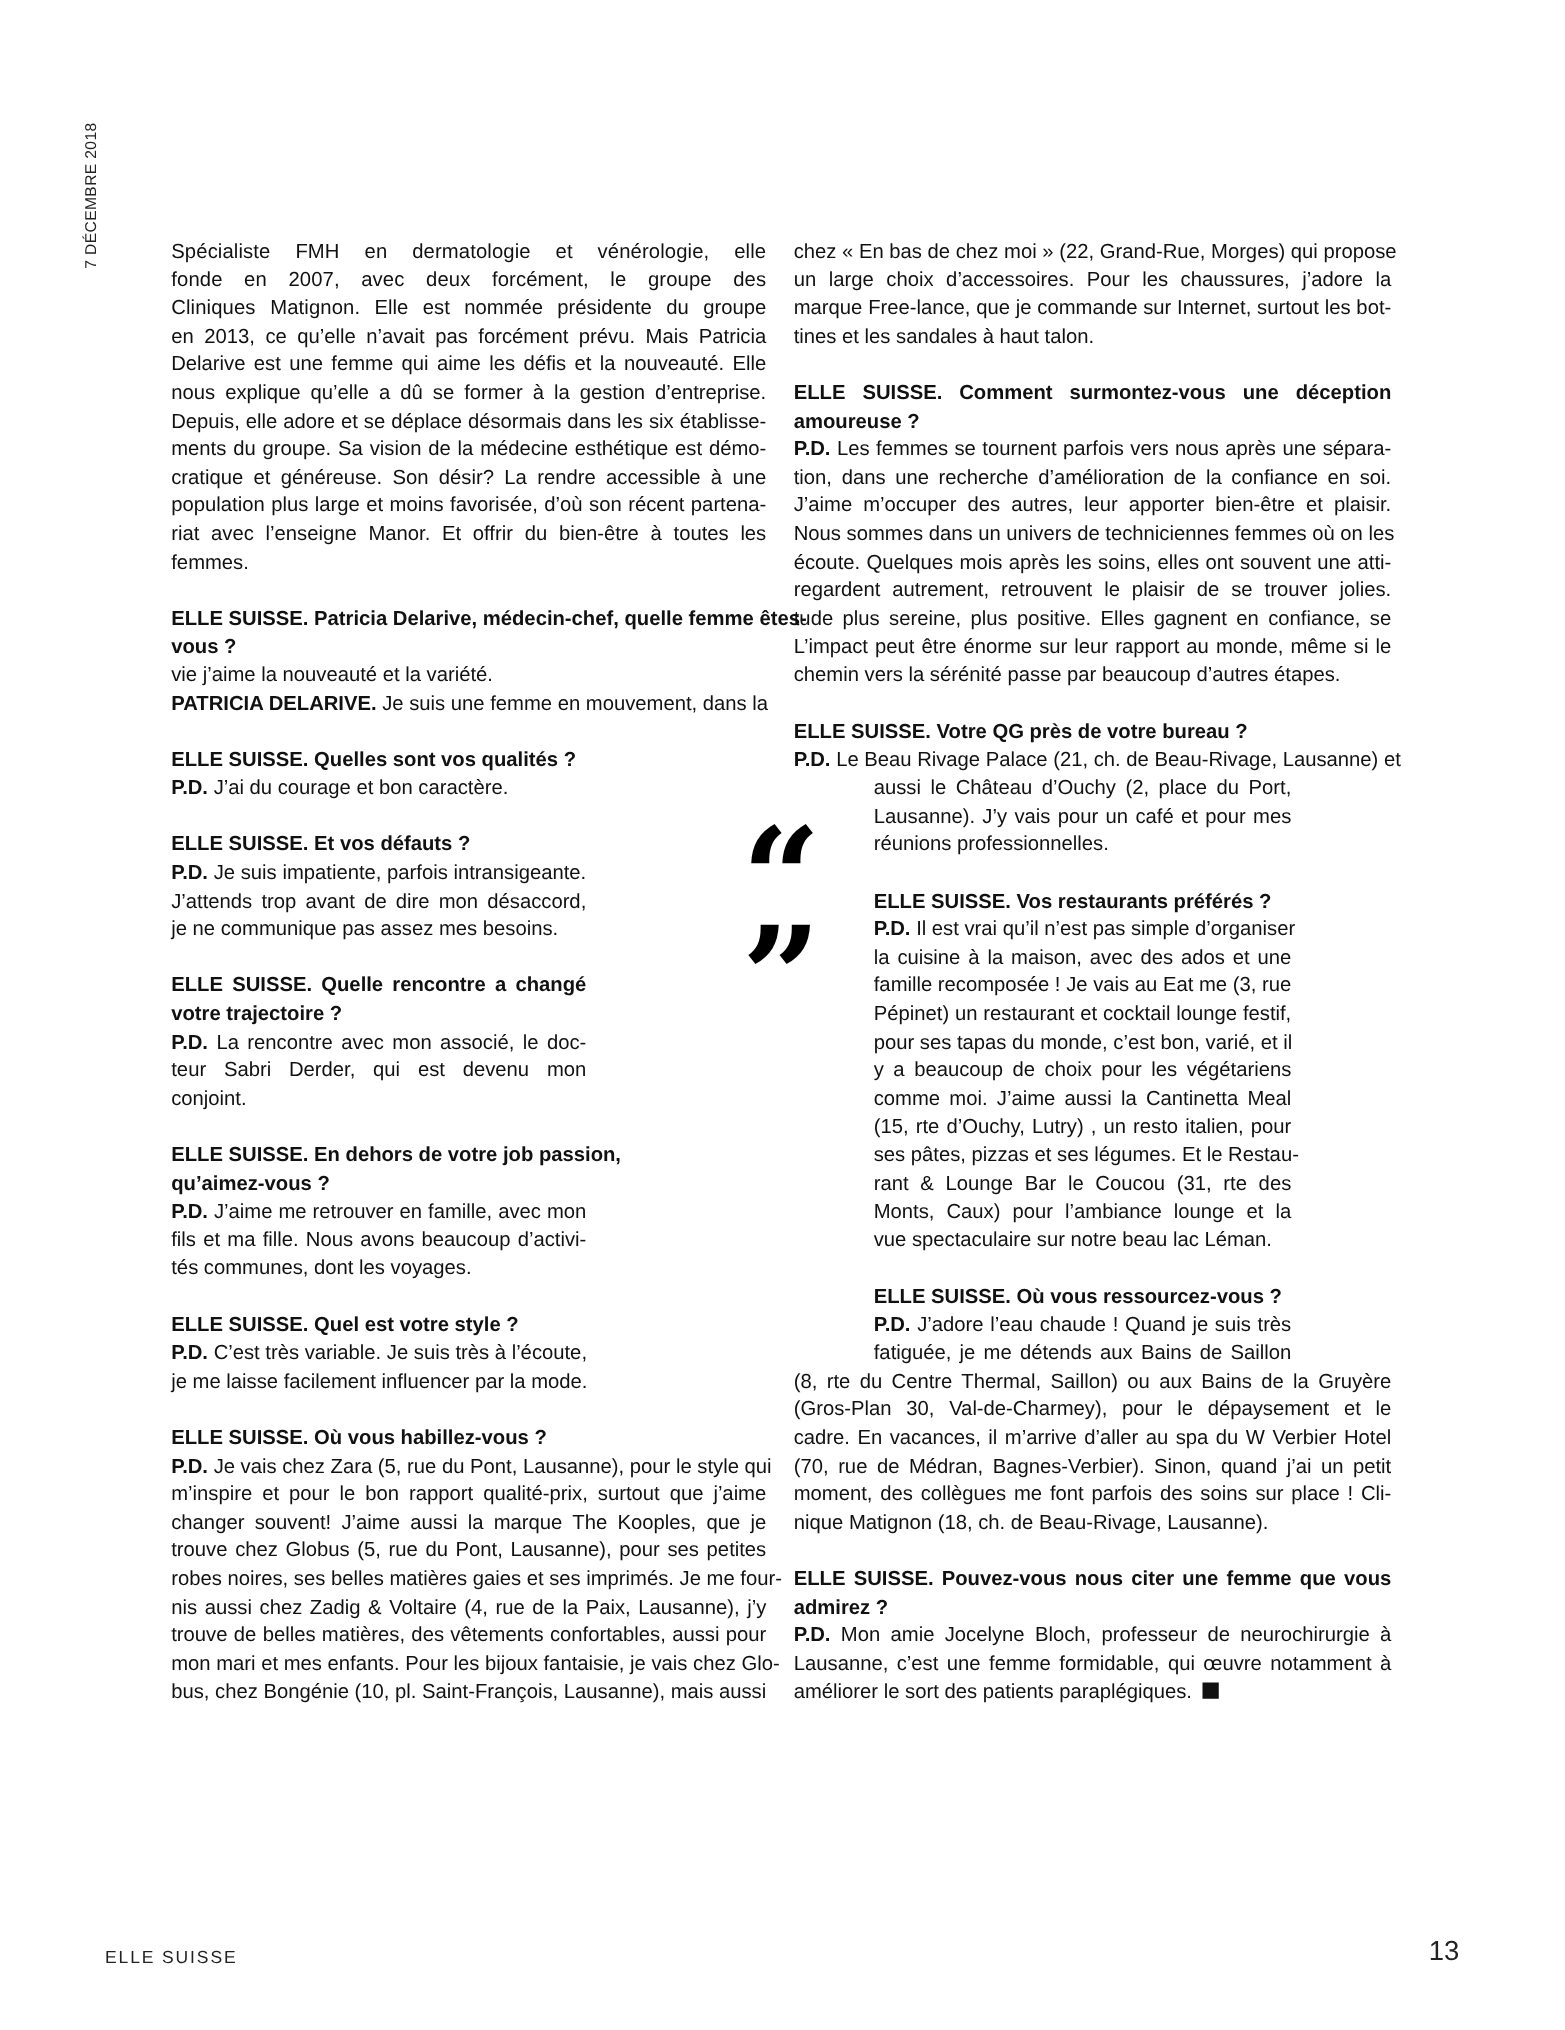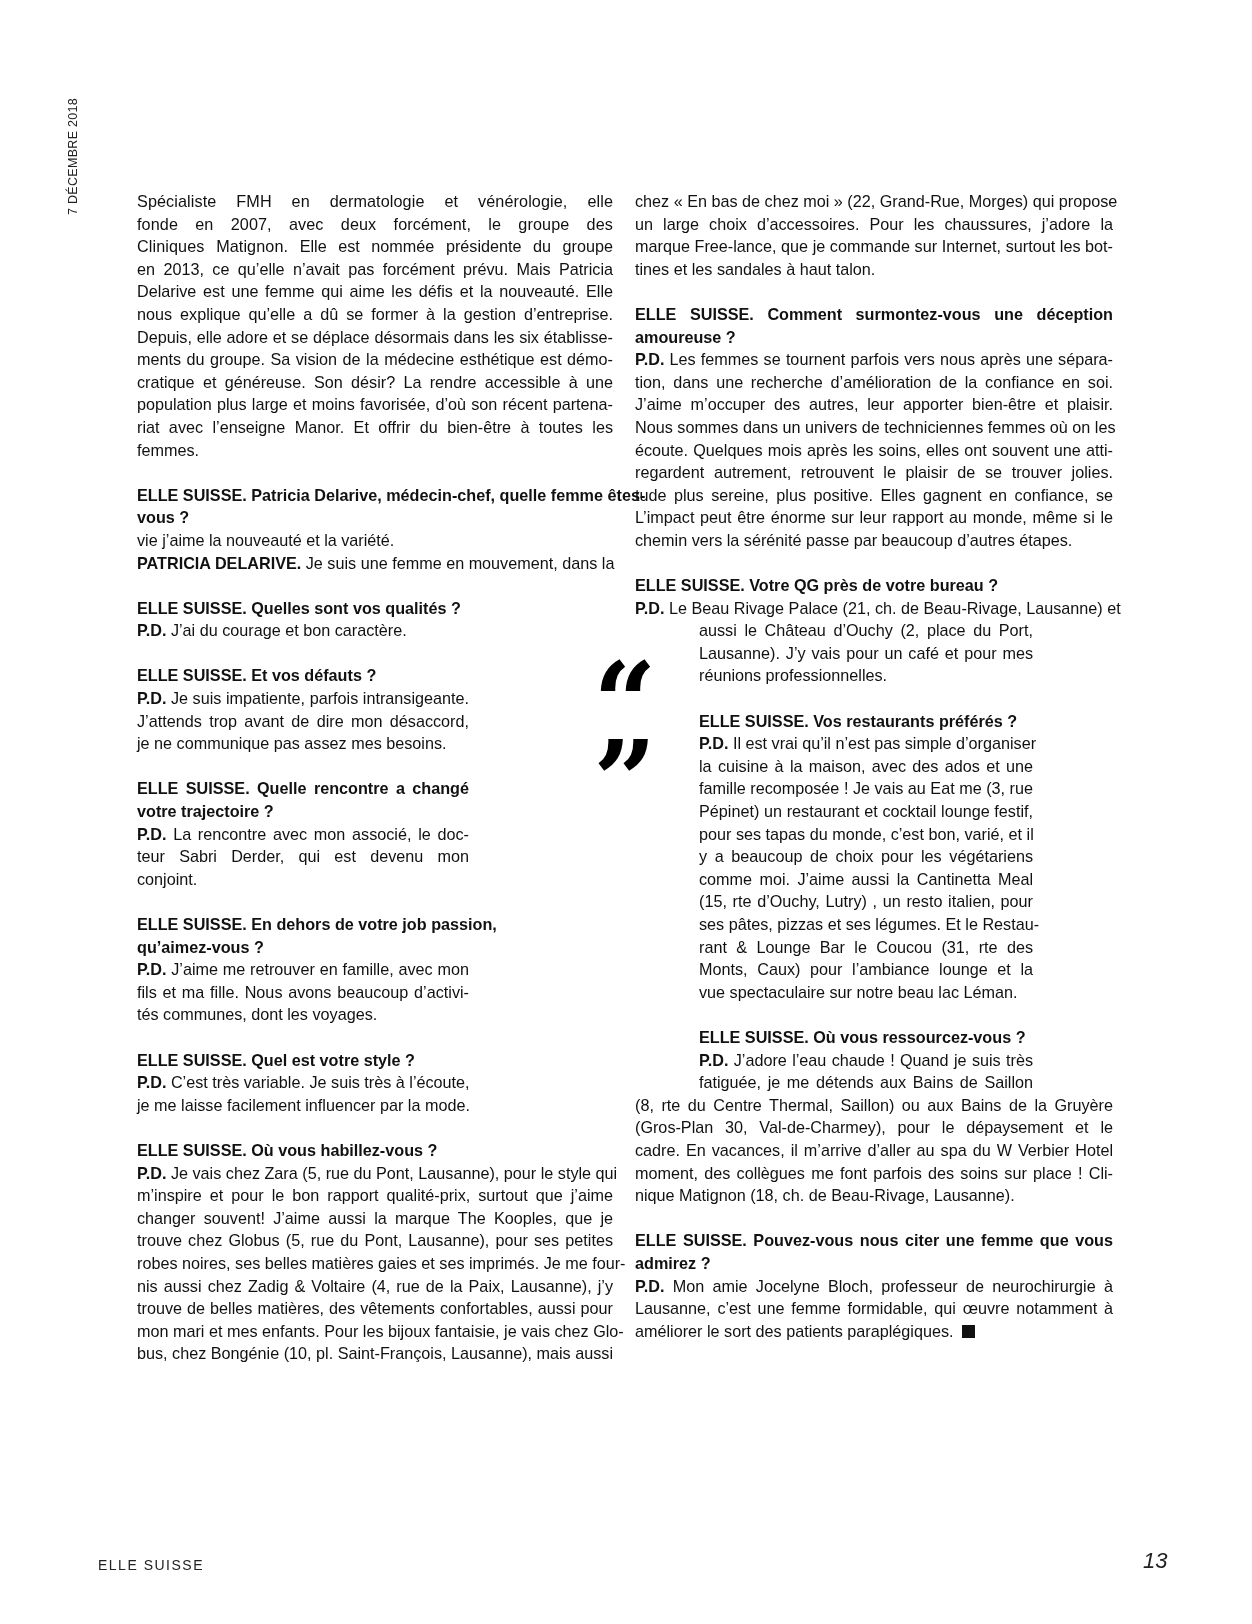--- a/index.html
+++ b/index.html
@@ -20,22 +20,22 @@
   .q { font-weight: bold; }
   .lead { font-weight: normal; letter-spacing: 0.1px; }
   .pullquote { position: absolute; left: 500px; top: 655px; width: 250px; text-align: center; }
   .quote-mark { font-family: "DejaVu Serif", serif; font-weight: bold; font-size: 110px;
          line-height: 80px; height: 80px; color: #000; }
   .quote-open { margin-top: 8px; }
   .quote-text { font-size: 25px; line-height: 42px; letter-spacing: 0.2px; color: #111; margin-top: 16px; }
   .quote-text span { display: block; }
   .quote-close { margin-top: 4px; line-height: 70px; }
   .end-square { display: inline-block; width: 13px; height: 13px; background: #111; margin-left: 8px; vertical-align: -1px; }
-  .footer-brand { position: absolute; left: 84px; top: 1557px; font-size: 14px; letter-spacing: 1.5px; color: #222; margin-left: 14px; }
-  .page-number { position: absolute; left: 1143px; top: 1548px; font-size: 22px; color: #222; font-style: italic; }
+  .footer-brand { position: absolute; left: 84px; top: 1557px; font-size: 14px; letter-spacing: 1.5px; color: #222; }
+  .page-number { position: absolute; left: 1143px; top: 1548px; font-size: 22px; color: #222; }
 </style>
 </head>
 <body>
 
 <div class="dateline">
   <span>7 DÉCEMBRE 2018</span>
 </div>
 
 <div class="col col-left">
   <div>
@@ -173,20 +173,21 @@
   </div>
   <span class="gap"></span>
 
   <div>
     <span class="line q indent last">ELLE SUISSE. Où vous ressourcez-vous ?</span>
     <span class="line indent"><b>P.D.</b><span> J’adore l’eau chaude ! Quand je suis très</span></span>
     <span class="line indent">fatiguée, je me détends aux Bains de Saillon</span>
     <span class="line">(8, rte du Centre Thermal, Saillon) ou aux Bains de la Gruyère</span>
     <span class="line">(Gros-Plan 30, Val-de-Charmey), pour le dépaysement et le</span>
     <span class="line">cadre. En vacances, il m’arrive d’aller au spa du W Verbier Hotel</span>
+    <span class="line">(70, rue de Médran, Bagnes-Verbier). Sinon, quand j’ai un petit</span>
     <span class="line">moment, des collègues me font parfois des soins sur place ! Cli-</span>
     <span class="line last">nique Matignon (18, ch. de Beau-Rivage, Lausanne).</span>
   </div>
   <span class="gap"></span>
 
   <div>
     <span class="line q">ELLE SUISSE. Pouvez-vous nous citer une femme que vous</span>
     <span class="line q last">admirez ?</span>
     <span class="line"><b>P.D.</b><span> Mon amie Jocelyne Bloch, professeur de neurochirurgie à</span></span>
     <span class="line">Lausanne, c’est une femme formidable, qui œuvre notamment à</span>

